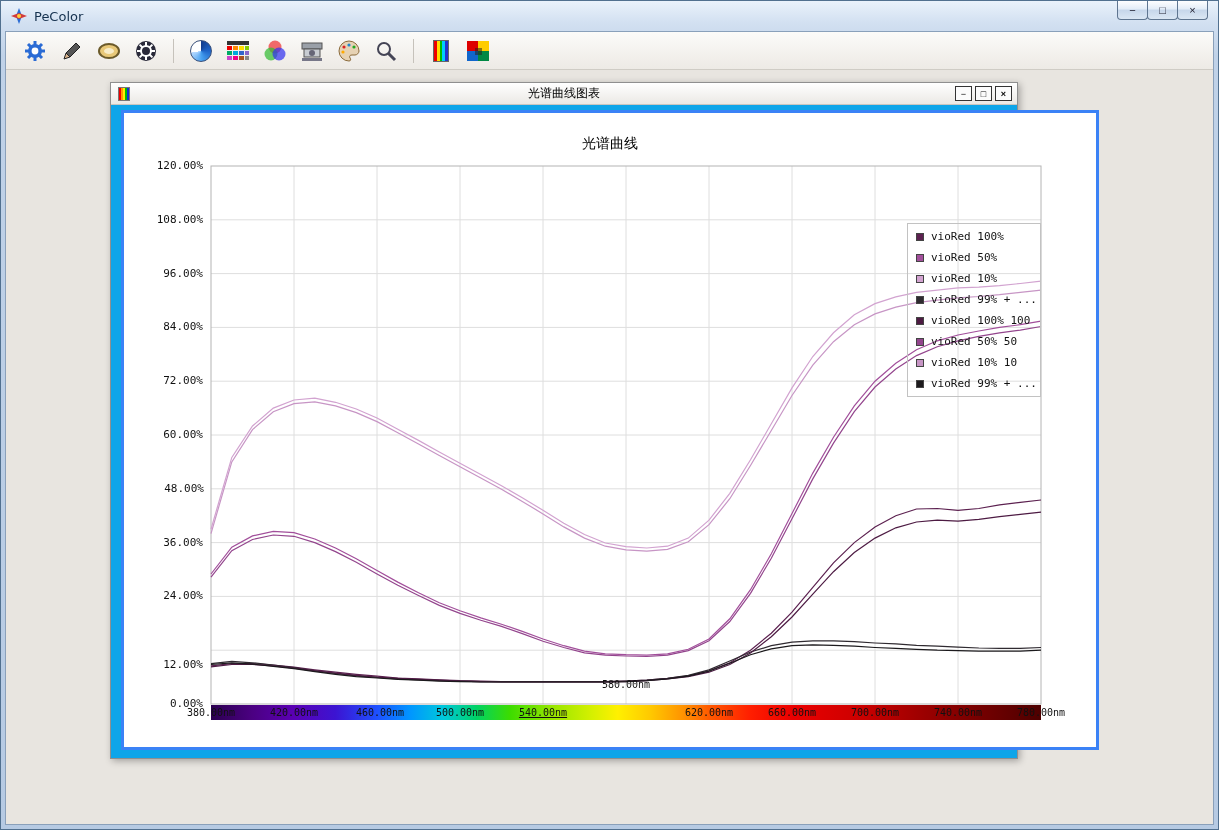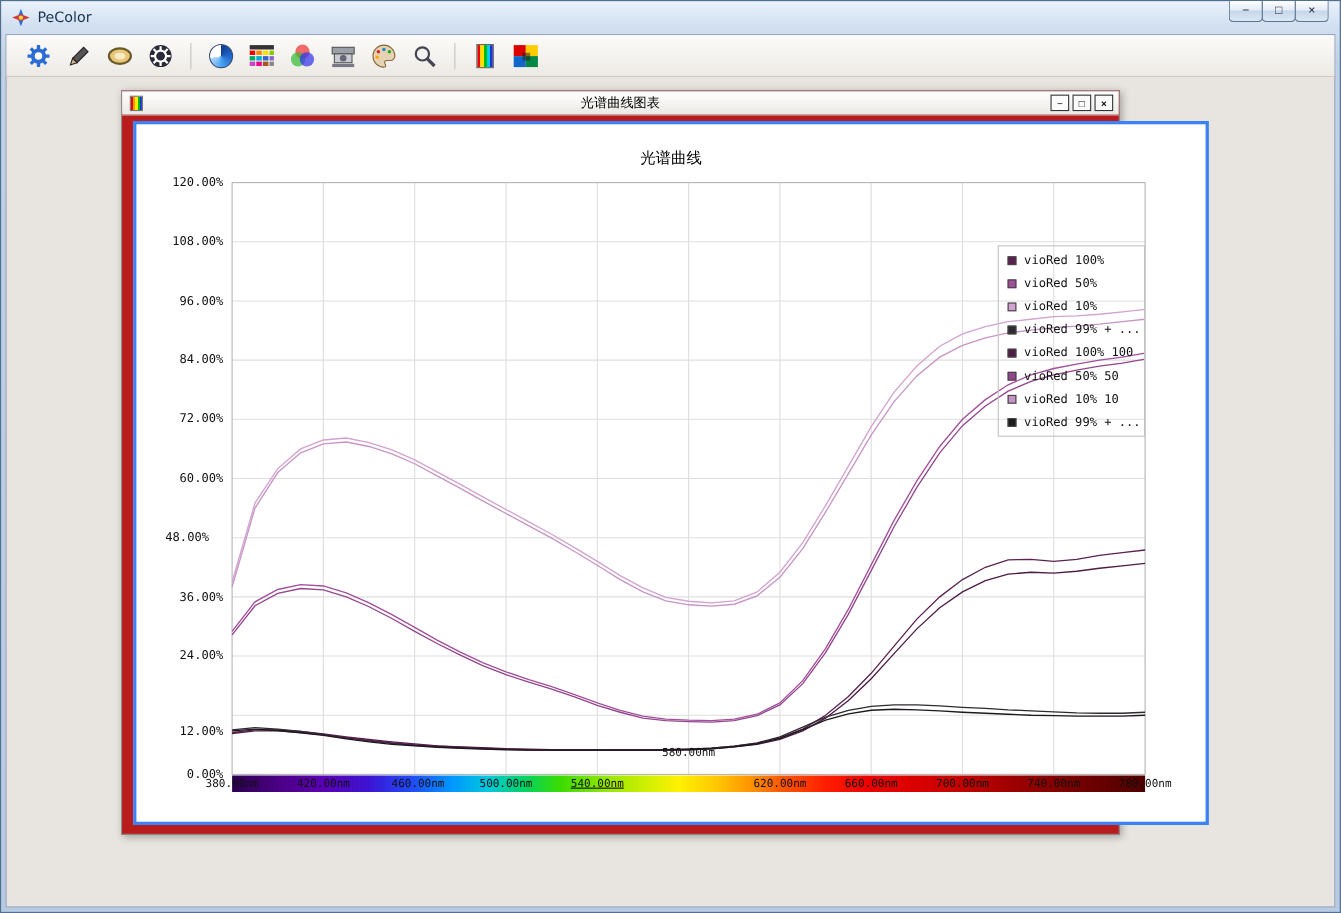--- a/index.html
+++ b/index.html
@@ -17,21 +17,21 @@
 .menubar{height:24px;background:#f7f6f3;display:flex;align-items:center;padding-left:8px;border-bottom:1px solid #e2dfd9}
 .menu-item{font-size:13px;color:#222;padding:3px 9px;cursor:default}
 .toolbar{height:38px;background:linear-gradient(#fcfbf9,#edeae5);border-bottom:1px solid #cfccc5;display:flex;align-items:center;padding-left:14px;gap:7px}
 .tbtn{width:30px;height:30px;border:none;background:transparent;display:flex;align-items:center;justify-content:center;padding:0}
 .tsep{width:1px;height:24px;background:#c6c2bb;margin:0 5px}
 .icon-pie{width:22px;height:22px;border-radius:50%;border:1px solid #39507a;
  background:conic-gradient(#123c8c,#1e64c8,#46a0f0,#b4d8ff 260deg,#ffffff 260deg)}
 .icon-rainbow{width:16px;height:22px;border:1px solid #666;
  background:linear-gradient(to right,#e00 0 20%,#fd0 20% 40%,#0b0 40% 60%,#0cf 60% 80%,#23c 80%)}
 .workspace{flex:1;position:relative}
-.chart-window{position:absolute;left:104px;top:12px;width:908px;height:677px;background:#b91c1c;border:1px solid #8f8f8f;box-shadow:2px 2px 7px rgba(0,0,0,.30)}
+.chart-window{position:absolute;left:104px;top:12px;width:908px;height:677px;background:#0ea5e9;border:1px solid #8f8f8f;box-shadow:2px 2px 7px rgba(0,0,0,.30)}
 .cw-titlebar{height:22px;background:linear-gradient(#ffffff,#ebe9e5);border-bottom:1px solid #c9c6c0;position:relative;display:flex;align-items:center;justify-content:center}
 .cw-icon{position:absolute;left:7px;top:4px;width:12px;height:14px;border:1px solid #777;
  background:linear-gradient(to right,#e00 0 20%,#f90 20% 40%,#fe0 40% 60%,#0b0 60% 80%,#13c 80%)}
 .cw-title{font-size:12px;color:#000}
 .cw-caption{position:absolute;right:5px;top:3px;display:flex;gap:3px}
 .cw-btn{width:17px;height:15px;border:1px solid #333;background:#fbfbfb;font-size:9px;line-height:12px;text-align:center;padding:0;color:#000}
 .cw-btn.close{font-weight:bold}
 .chart-panel{position:absolute;left:10px;top:27px;width:978px;height:640px;background:#fff;border:3px solid #3b82f6}
 .chart-title{position:absolute;top:22px;left:0;width:100%;text-align:center;font-size:14px;color:#000}
 #chart-svg{position:absolute;left:0;top:0}
@@ -250,21 +250,21 @@
               </div>
               <div class="legend-row">
                 <span class="legend-swatch" style="background: rgb(28, 26, 29);"></span>
                 <span class="legend-label">vioRed 99% + ...</span>
               </div>
             </div>
         <div class="ylab" style="left: 15px; top: 584px;">0.00%</div>
             <div class="ylab" style="left: 15px; top: 530.2px; margin-top: 15px;">12.00%</div>
             <div class="ylab" style="left: 15px; top: 476.4px;">24.00%</div>
             <div class="ylab" style="left: 15px; top: 422.6px;">36.00%</div>
-            <div class="ylab" style="left: 2px; top: 368.8px;">48.00%</div>
+            <div class="ylab" style="left: 16px; top: 368.8px;">48.00%</div>
             <div class="ylab" style="left: 15px; top: 315px;">60.00%</div>
             <div class="ylab" style="left: 15px; top: 261.2px;">72.00%</div>
             <div class="ylab" style="left: 15px; top: 207.4px;">84.00%</div>
             <div class="ylab" style="left: 15px; top: 153.6px;">96.00%</div>
             <div class="ylab" style="left: 15px; top: 99.8px;">108.00%</div>
             <div class="ylab" style="left: 15px; top: 46px;">120.00%</div>
             <div class="xlab" style="left: 87px; top: 594px;">380.00nm</div>
             <div class="xlab" style="left: 170px; top: 594px;">420.00nm</div>
             <div class="xlab" style="left: 256px; top: 594px;">460.00nm</div>
             <div class="xlab" style="left: 336px; top: 594px;">500.00nm</div>

